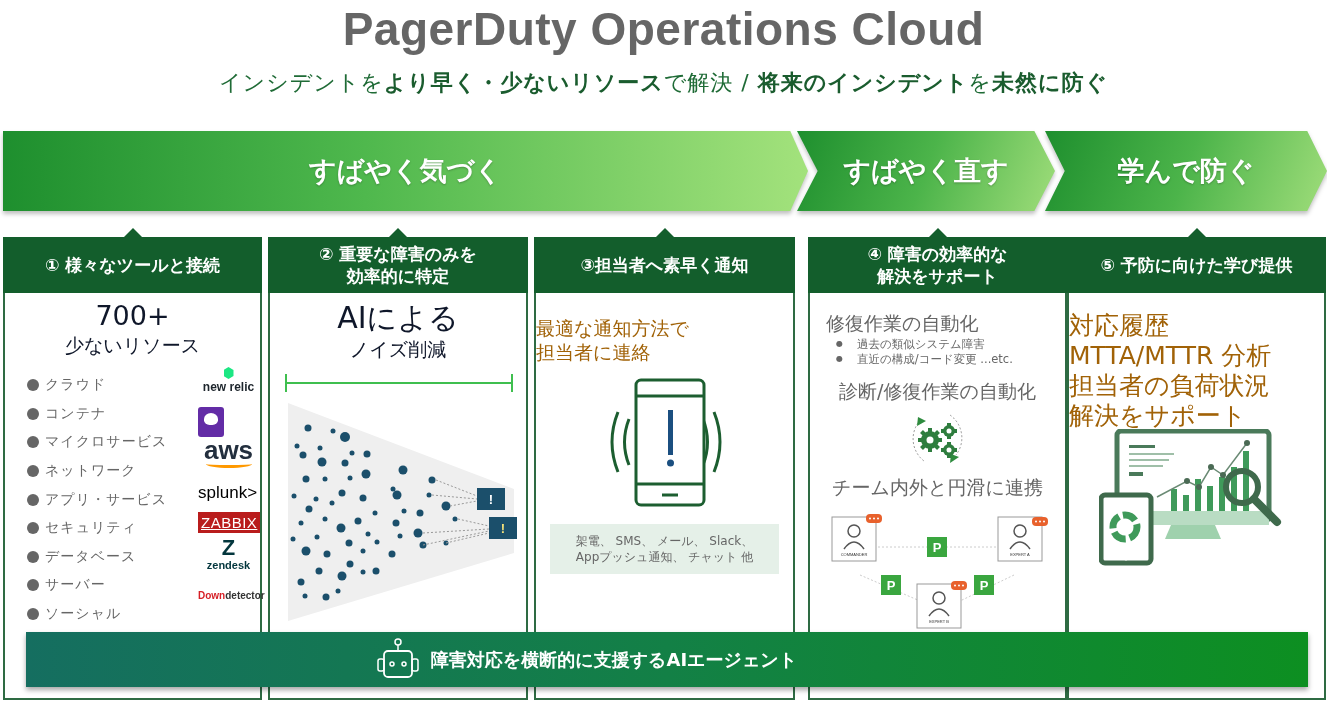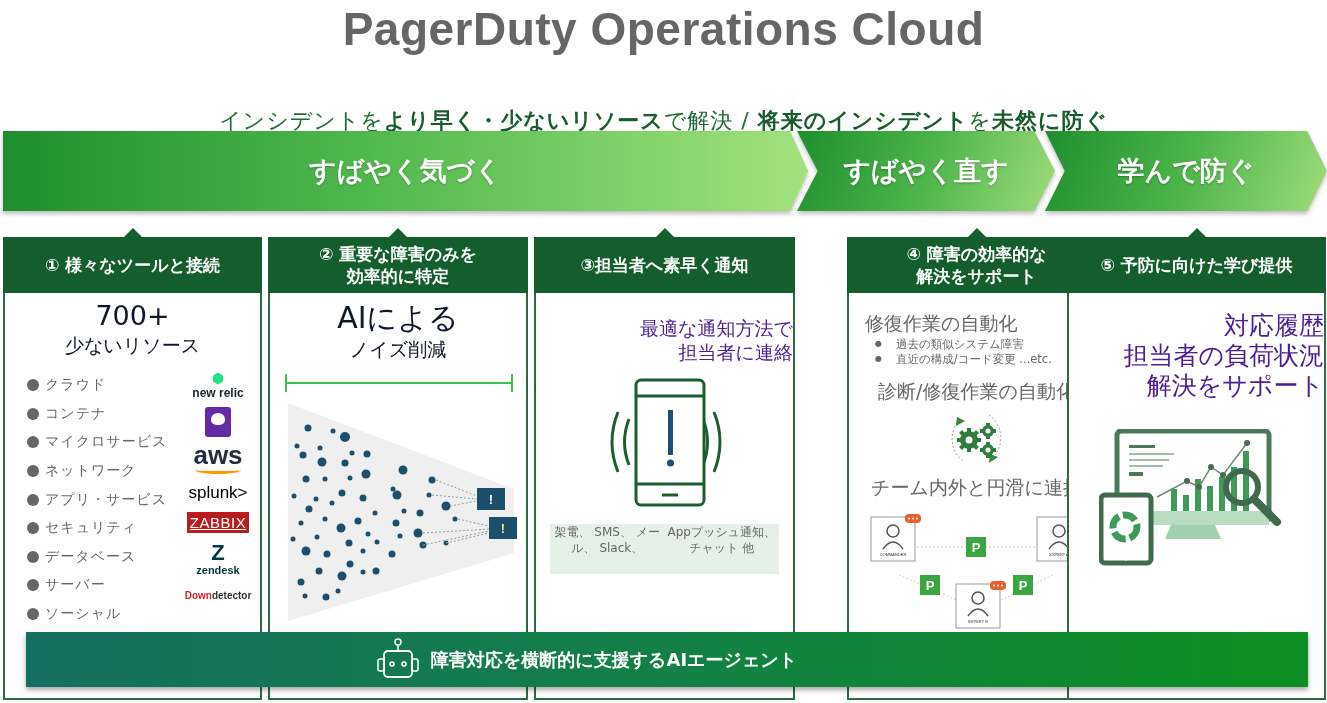--- a/index.html
+++ b/index.html
@@ -6,21 +6,21 @@
     html, body { width: 1327px; height: 703px; background: #ffffff; overflow: hidden; }
     body { position: relative; font-family: "DejaVu Sans", "Liberation Sans", sans-serif; }
 
     .main-title {
       position: absolute; left: 0; top: 2px; width: 1327px; text-align: center;
       font-family: "Liberation Sans", "DejaVu Sans", sans-serif;
       font-weight: bold; font-size: 46px; color: #666666; letter-spacing: 0.5px;
     }
     .subtitle {
       position: absolute; left: 0; top: 68px; width: 1327px; text-align: center;
-      font-size: 22px; color: #1f6b36; letter-spacing: 1px; margin-top: 38px;
+      font-size: 22px; color: #1f6b36; letter-spacing: 1px;
     }
     .subtitle b { font-weight: bold; color: #1a5c2e; }
 
     
     .chev {
       position: absolute; top: 131px; height: 80px;
       display: flex; align-items: center; justify-content: center;
       color: #ffffff; font-weight: bold; font-size: 27px;
       text-shadow: 0 1px 2px rgba(0,0,0,0.25);
       filter: drop-shadow(0 3px 2px rgba(0,0,0,0.25));
@@ -55,36 +55,36 @@
       text-align: center; line-height: 1.3;
     }
     .col-head::before {
       content: ""; position: absolute; top: -9px; left: 50%; transform: translateX(-50%);
       border-left: 9px solid transparent; border-right: 9px solid transparent;
       border-bottom: 9px solid #135e2c;
     }
     .c1 { left: 3px; width: 259px; }
     .c2 { left: 268px; width: 260px; }
     .c3 { left: 534px; width: 261px; }
-    .c4 { left: 847px; width: 259px; }
+    .c4 { left: 808px; width: 259px; }
     .c5 { left: 1067px; width: 259px; }
 
     .green-big { color: #0f172a; text-align: center; }
-    .gray-text { color: #4c1d95; text-align: right; margin-left: 10px; }
+    .gray-text { color: #a16207; text-align: left; }
 
     
     .c1 .stat { position: absolute; top: 62px; left: 0; right: 0; font-size: 27px; line-height: 1.1; }
     .c1 .stat-sub { position: absolute; top: 94px; left: 0; right: 0; font-size: 19px; }
     .cat-list { position: absolute; top: 132px; left: 22px; list-style: none; }
     .cat-list li {
       font-size: 14px; color: #666; height: 28.6px; display: flex; align-items: center; letter-spacing: 1px;
     }
     .cat-list li .dot { width: 12px; height: 12px; background: #666; border-radius: 50%; margin-right: 6px; display: inline-block; }
     .logos { position: absolute; top: 128px; left: 172px; width: 82px; }
-    .logo { height: 28.6px; display: flex; align-items: center; justify-content: center; font-family: "Liberation Sans", sans-serif; }
+    .logo { height: 28.6px; display: flex; align-items: center; font-family: "Liberation Sans", sans-serif; margin-left: 21px; }
     .logo-newrelic { font-size: 12px; font-weight: bold; color: #1d252c; flex-direction: column; height: 38px; }
     .logo-newrelic .nr-mark { width: 10px; height: 12px; background: #1ce783; clip-path: polygon(50% 0,100% 25%,100% 75%,50% 100%,0 75%,0 25%); margin-bottom: 1px; }
     .logo-datadog { height: 34px; }
     .logo-datadog .dd { width: 26px; height: 30px; background: #632ca6; border-radius: 3px; position: relative; }
     .logo-datadog .dd::before { content: ""; position: absolute; left: 6px; top: 6px; width: 14px; height: 12px; background: #fff; border-radius: 50% 50% 40% 40%; }
     .logo-aws { font-size: 26px; font-weight: bold; color: #232f3e; flex-direction: column; height: 40px; line-height: 0.9; }
     .logo-aws .smile { width: 46px; height: 8px; border-bottom: 3px solid #f90; border-radius: 0 0 50% 50%; margin-top: -2px; }
     .logo-splunk { font-size: 17px; font-weight: normal; color: #000; height: 28px; }
     .logo-zabbix { height: 30px; }
     .logo-zabbix span { background: #b91c1c; color: #fff; font-size: 15px; padding: 2px 3px; letter-spacing: 0.5px; text-decoration: underline; }
@@ -98,21 +98,21 @@
     .c2 .stat { position: absolute; top: 62px; left: 0; right: 0; font-size: 30px; line-height: 1.1; }
     .c2 .stat-sub { position: absolute; top: 98px; left: 0; right: 0; font-size: 19px; }
     .c2 svg { position: absolute; left: 8px; top: 132px; }
 
     
     .c3 .desc { position: absolute; top: 78px; left: 0; right: 0; font-size: 19px; line-height: 1.25; }
     .c3 svg { position: absolute; left: 62px; top: 138px; }
     .channels {
       position: absolute; left: 14px; right: 14px; top: 285px; height: 50px;
       background: #e5f0e8; color: #666; font-size: 12px; text-align: center; line-height: 1.35;
-      display: flex; flex-direction: row; justify-content: center;
+      display: flex; flex-direction: column; justify-content: center;
     }
 
     
     .c4 .h1 { position: absolute; top: 72px; left: 16px; font-size: 19px; color: #666; }
     .c4 .bullets { position: absolute; top: 98px; left: 26px; list-style: none; font-size: 11.5px; color: #666; line-height: 1.3; }
     .c4 .bullets li::before { content: "●"; font-size: 8px; margin-right: 14px; vertical-align: 2px; }
     .c4 .h2 { position: absolute; top: 140px; left: 0; right: 0; text-align: center; font-size: 19px; color: #666; }
     .c4 .gears { position: absolute; top: 170px; left: 94px; }
     .c4 .h3 { position: absolute; top: 236px; left: 0; right: 0; text-align: center; font-size: 19px; color: #666; }
     .c4 .team { position: absolute; top: 270px; left: 10px; }
@@ -423,20 +423,21 @@
     </g>
   </svg>
 </div>
 
 <div class="col c5">
   <div class="col-head">
     <span>⑤ 予防に向けた学び提供</span>
   </div>
   <div class="desc gray-text">
     <div>対応履歴</div>
+    <div>MTTA/MTTR 分析</div>
     <div>担当者の負荷状況</div>
     <div>解決をサポート</div>
   </div>
   <svg width="210" height="140" viewBox="0 0 210 140">
     <rect x="18" y="2" width="152" height="90" rx="4" fill="#fff" stroke="#4a7a5a" stroke-width="5"></rect>
     <rect x="18" y="82" width="152" height="14" fill="#b9dcc3"></rect>
     <polygon points="72,96 116,96 122,110 66,110" fill="#9fd1ad"></polygon>
     <rect x="30" y="16" width="26" height="3" fill="#4a7a5a"></rect>
     <rect x="30" y="24" width="45" height="2" fill="#9fbfa8"></rect>
     <rect x="30" y="30" width="40" height="2" fill="#9fbfa8"></rect>

